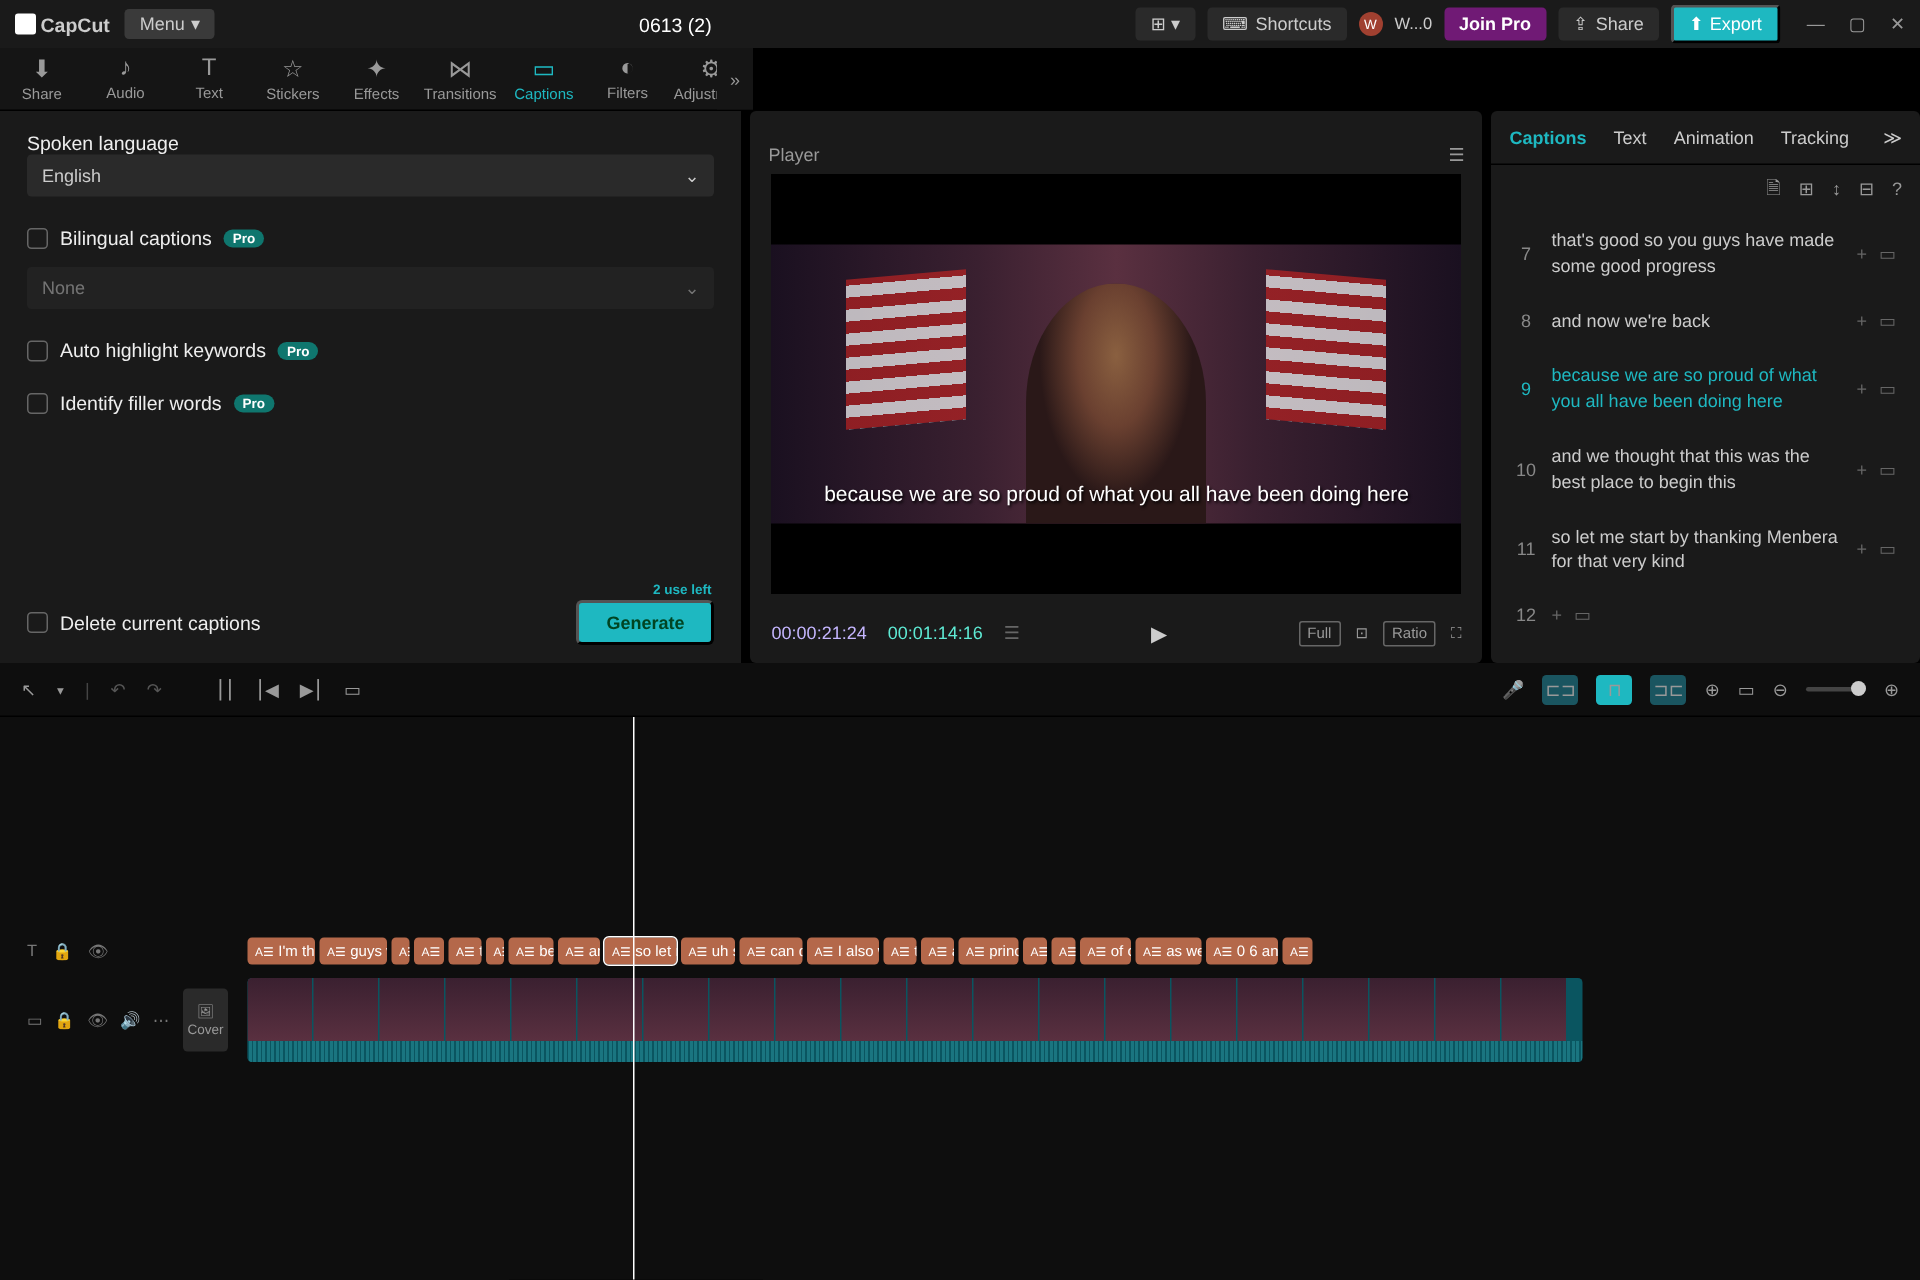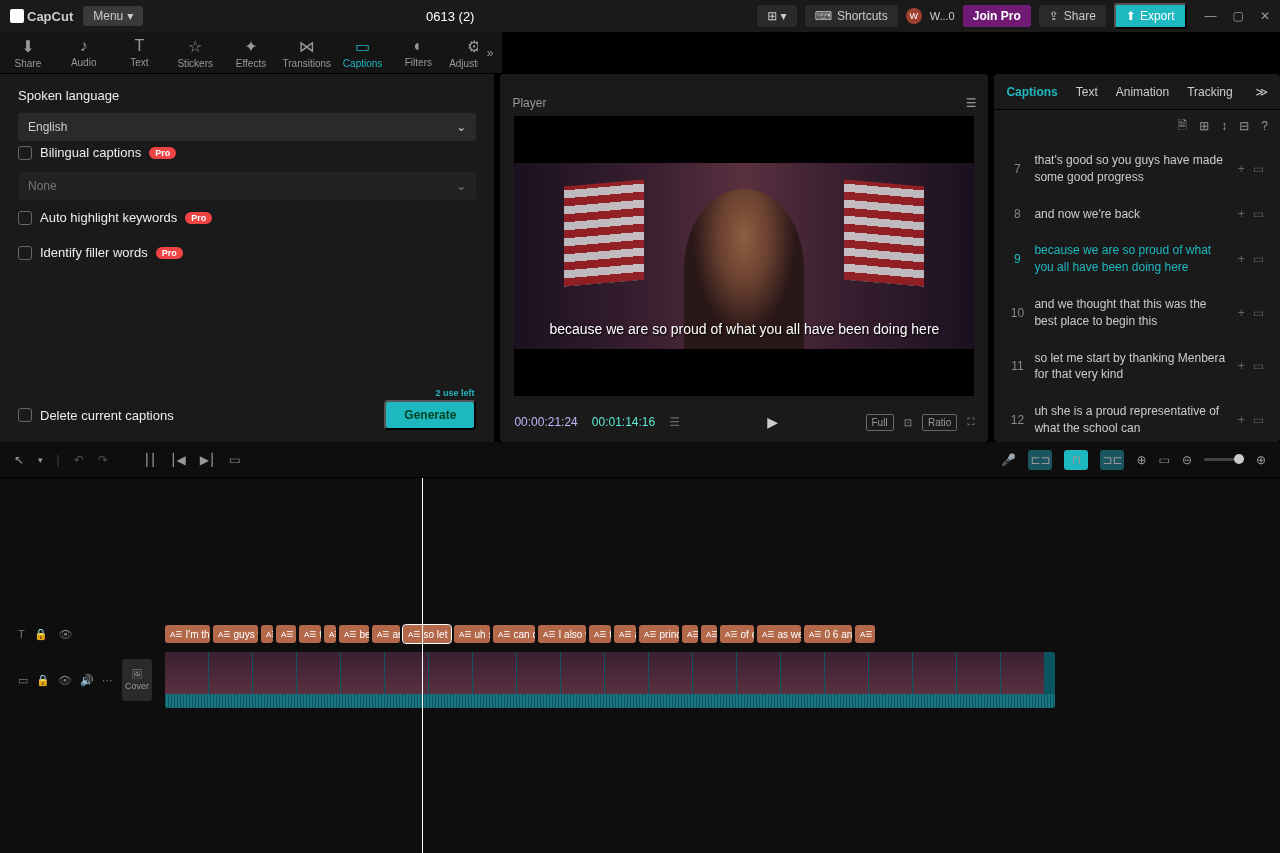--- a/index.html
+++ b/index.html
@@ -18,25 +18,25 @@
 .main-row{display:flex;height:368px}
 .side-panel{width:502px;display:flex;background:#0e0e0e}
 .tools-col{width:115px;background:#151515;border-right:1px solid #000}
 .tool-tab{flex:1;display:flex;flex-direction:column;align-items:center;justify-content:center;font-size:10px;color:#999;gap:2px;min-width:52px}
 .tool-tab.active{color:#1eb8c1}
 .tool-icon{font-size:16px}
 .sub-tabs{padding:10px}
 .sub-tab{padding:7px 10px;border-radius:4px;font-size:12px;color:#ccc;margin-bottom:6px;background:#2a2a2a;white-space:nowrap;overflow:hidden;text-overflow:ellipsis}
 .sub-tab.active{background:#1a6066;color:#1eb8c1}
 .options-panel{flex:1;padding:14px 18px;background:#1a1a1a;position:relative}
-.opt-label{font-size:13px;color:#eee;margin-bottom:10px}
-.select-box{background:#2a2a2a;border:none;padding:7px 10px;border-radius:3px;width:100%;color:#ccc;font-size:12px;display:flex;justify-content:space-between;align-items:center;margin-bottom:4px}
+.opt-label{font-size:13px;color:#eee;}
+.select-box{background:#2a2a2a;border:none;padding:7px 10px;border-radius:3px;width:100%;color:#ccc;font-size:12px;display:flex;justify-content:space-between;align-items:center;margin-bottom:20px}
 .check-row{display:flex;align-items:center;gap:8px;margin-bottom:12px;font-size:13px;color:#eee}
 .checkbox{width:14px;height:14px;border:1px solid #666;border-radius:3px}
-.pro-pill{background:#ef4444;color:#fff;font-size:9px;font-weight:700;padding:1px 6px;border-radius:8px}
+.pro-pill{background:#0f766e;color:#fff;font-size:9px;font-weight:700;padding:1px 6px;border-radius:8px}
 .player-panel{flex:1;background:#1a1a1a;display:flex;flex-direction:column;margin:0 6px;border-radius:4px}
 .player-head{height:36px;display:flex;align-items:flex-end;justify-content:space-between;padding:0 12px;color:#999;font-size:12px}
 .video-area{flex:1;display:flex;align-items:center;justify-content:center;background:#000;margin:6px 14px;position:relative}
 .video-mock{width:460px;height:186px;background:linear-gradient(90deg,#1a1020 0%,#3a2030 30%,#5a3040 50%,#3a2030 70%,#1a1020 100%);position:relative;display:flex;align-items:center;justify-content:center}
 .subtitle{position:absolute;bottom:12px;color:#fff;font-size:14px;text-align:center;text-shadow:1px 1px 2px #000;width:90%}
 .flag{position:absolute;width:80px;height:100px;background:repeating-linear-gradient(0deg,#b22 0 8px,#fff 8px 16px);opacity:0.7}
 .flag.l{left:50px;top:20px;transform:skewY(-5deg)}
 .flag.r{right:50px;top:20px;transform:skewY(5deg)}
 .person{width:120px;height:160px;background:radial-gradient(ellipse at 50% 30%,#8a6040 0%,#6a4030 30%,transparent 60%),#2a1818;border-radius:50% 50% 0 0;position:absolute;bottom:0}
 .player-ctrl{height:40px;display:flex;align-items:center;padding:0 14px;gap:14px;font-size:12px}
@@ -275,21 +275,20 @@
         <div class="cap-item">
           <span class="cap-num">11</span>
           <span class="cap-text">so let me start by thanking Menbera for that very kind</span>
           <span class="cap-act">
             <span>+</span>
             <span>▭</span>
           </span>
         </div>
         <div class="cap-item">
           <span class="cap-num">12</span>
-          <span class="cap-text">uh she is a proud representative of what the school can</span>
           <span class="cap-act">
             <span>+</span>
             <span>▭</span>
           </span>
         </div>
       </div>
   </div>
 </div>
 
 <div class="bottom-panel">

